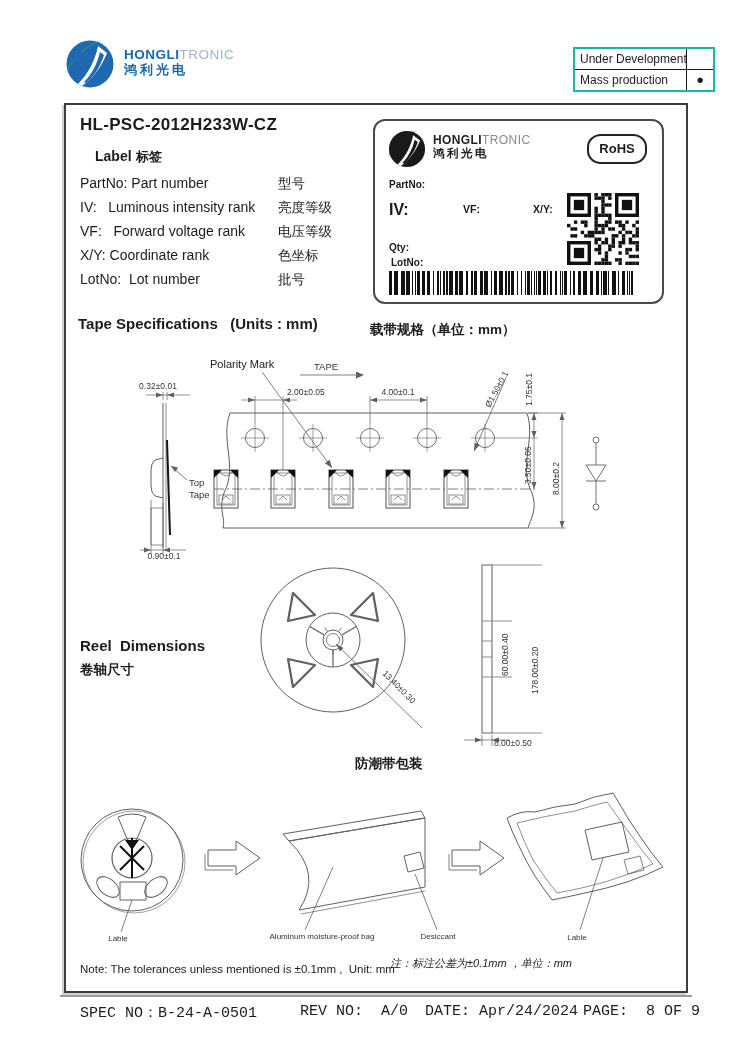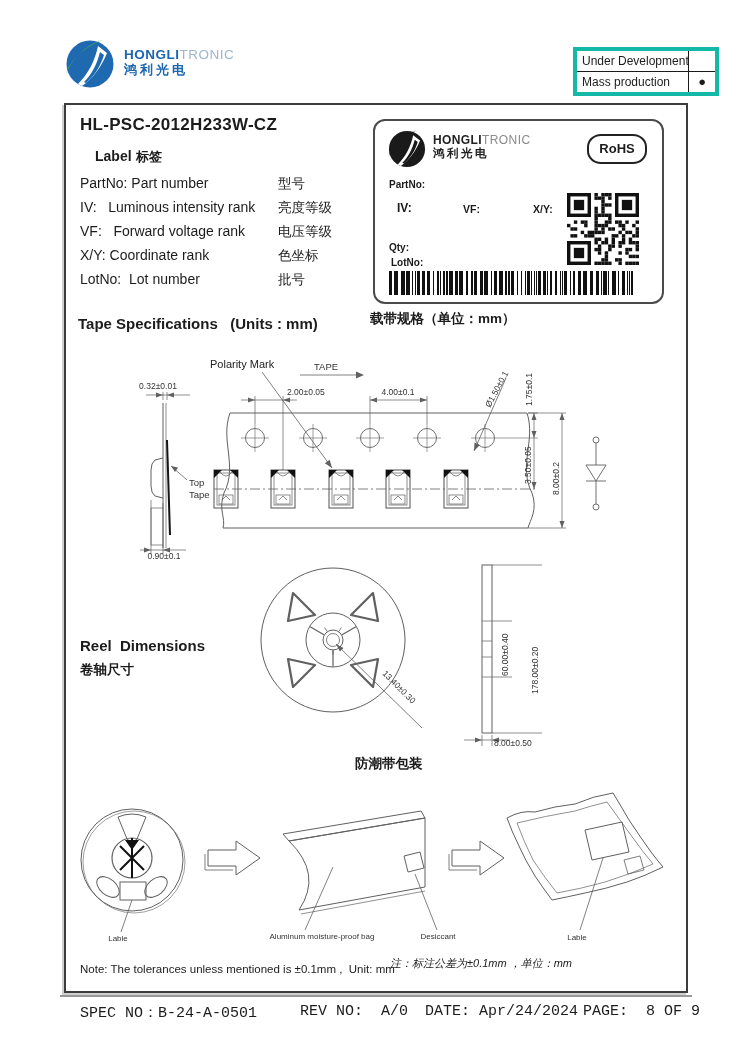--- a/index.html
+++ b/index.html
@@ -5,21 +5,21 @@
   html,body{margin:0;padding:0;background:#e8e8e8;}
   .page{position:relative;width:750px;height:1061px;background:#ffffff;
         font-family:"Liberation Sans","DejaVu Sans",sans-serif;color:#1c1c1c;overflow:hidden;}
   .abs{position:absolute;}
   
   .brand-text{line-height:1.15;}
   .brand-en{font-size:13.5px;font-weight:bold;letter-spacing:.5px;}
   .brand-en .b1{color:#1b67ae;}
   .brand-en .b2{color:#9db7cf;font-weight:normal;}
   .brand-cn{font-size:13px;color:#1b67ae;letter-spacing:3px;font-weight:bold;}
-  .status-table{border:4px solid #14b8a6;width:138px;font-size:12px;background:#fff;}
+  .status-table{border:2px solid #14b8a6;width:138px;font-size:12px;background:#fff;}
   .status-row{display:flex;height:20px;line-height:20px;}
   .status-row + .status-row{border-top:1.5px solid #1a1a1a;}
   .status-label{width:108px;padding-left:5px;border-right:1.5px solid #1a1a1a;white-space:nowrap;overflow:hidden;}
   .status-check{width:26px;text-align:center;font-size:13px;line-height:19px;}
   
   .content-box{position:absolute;left:64px;top:103px;width:620px;height:886px;
                border:2px solid #3c3c3c;box-shadow:-2px 2px 0 rgba(120,120,120,.35);}
   .doc-title{font-size:17px;font-weight:bold;letter-spacing:.3px;}
   .sec-h{font-size:15px;font-weight:bold;white-space:pre;}
   .sec-h-cn{font-size:13.5px;font-weight:bold;}
@@ -101,21 +101,21 @@
           <path d="M14,46 C24,36 31,23 34,8 L43,15 C37,30 28,41 18,48 Z" fill="#ffffff"></path>
           <path d="M20,44 C28,36 33,26 36,14 L40,17 C36,30 29,39 22,45 Z" fill="#1a1a1a"></path>
         </svg>
       </div>
       <div class="abs" style="left:58px;top:12px;line-height:1.2;">
         <div class="card-brand-en"><span>HONGLI</span><span class="b2">TRONIC</span></div>
         <div class="card-brand-cn">鸿利光电</div>
       </div>
       <div class="rohs">RoHS</div>
       <div class="fld" style="left:14px;top:58px;font-size:10px;">PartNo:</div>
-      <div class="fld" style="left:22px;top:80px;font-size:12px;">IV:</div>
+      <div class="fld" style="left:14px;top:80px;font-size:16px;">IV:</div>
       <div class="fld" style="left:88px;top:82px;font-size:10.5px;">VF:</div>
       <div class="fld" style="left:158px;top:82px;font-size:10.5px;">X/Y:</div>
       <div class="fld" style="left:14px;top:108px;font-size:10px;margin-top:13px;">Qty:</div>
       <div class="fld" style="left:16px;top:136px;font-size:10px;">LotNo:</div>
       <svg class="abs" style="left:192px;top:72px;" width="72" height="72">
           <rect x="27.43" y="0.00" width="3.43" height="3.43" fill="#111"></rect>
           <rect x="34.29" y="0.00" width="3.43" height="3.43" fill="#111"></rect>
           <rect x="37.71" y="0.00" width="3.43" height="3.43" fill="#111"></rect>
           <rect x="41.14" y="0.00" width="3.43" height="3.43" fill="#111"></rect>
           <rect x="27.43" y="3.43" width="3.43" height="3.43" fill="#111"></rect>
@@ -298,21 +298,21 @@
           <rect x="223" y="0" width="4" height="24" fill="#111"></rect>
           <rect x="229" y="0" width="1" height="24" fill="#111"></rect>
           <rect x="233" y="0" width="3" height="24" fill="#111"></rect>
           <rect x="238" y="0" width="1" height="24" fill="#111"></rect>
           <rect x="240" y="0" width="1" height="24" fill="#111"></rect>
           <rect x="242" y="0" width="2" height="24" fill="#111"></rect>
         </svg>
     </div>
 
     <div class="abs sec-h" style="left:12px;top:210px;">Tape Specifications   (Units : mm)</div>
-    <div class="abs sec-h-cn" style="left:304px;top:205px;text-align:right;">载带规格（单位：mm）</div>
+    <div class="abs sec-h-cn" style="left:304px;top:216px;text-align:right;">载带规格（单位：mm）</div>
 
     <svg class="abs" style="left:68px;top:243px;" width="505" height="212" viewBox="0 0 505 212" fill="none" stroke="#606060" stroke-width="1">
 
       <g>
         <path d="M29,55 V200"></path>
         <path d="M32,55 V200" stroke-width="0.7"></path>
         <path d="M29,110 L21,112 Q17,115 17,122 L17,138 Q17,145 21,148 L29,150"></path>
         <path d="M17,160 H29 M17,160 V197 H29" stroke-width="0.7"></path>
         <path d="M33,92 L36,187" stroke="#151515" stroke-width="2"></path>
 

